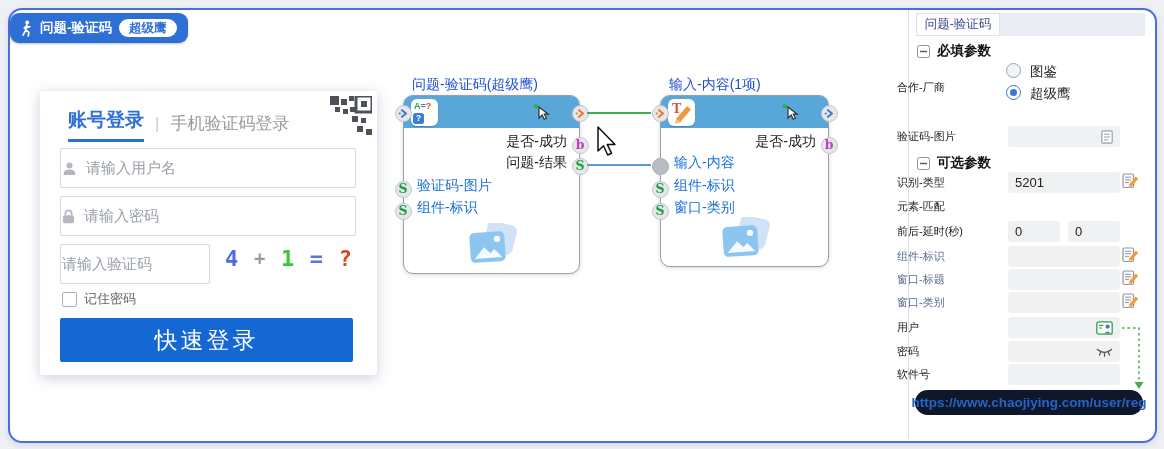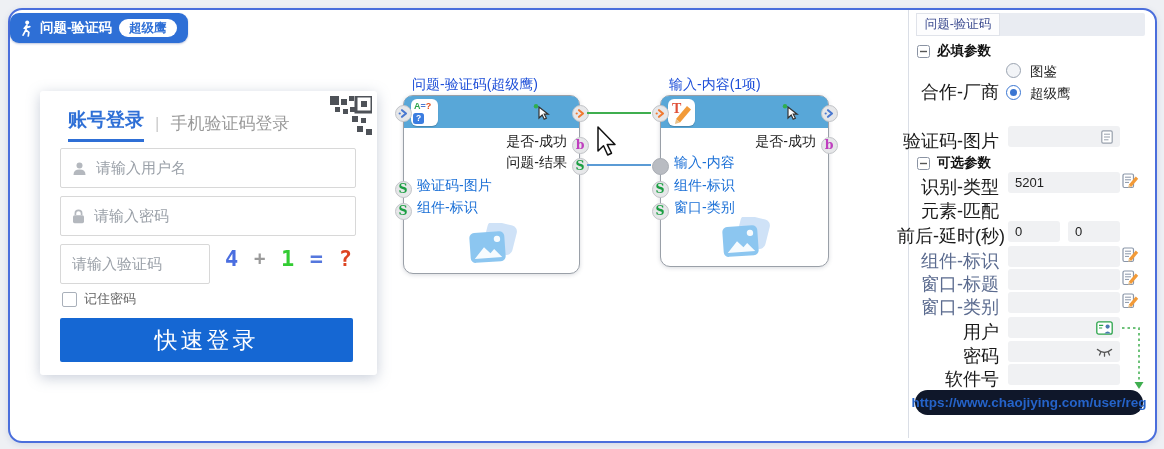--- a/index.html
+++ b/index.html
@@ -11,21 +11,21 @@
   .header-tab .title{color:#fff;font-size:13.5px;font-weight:bold;}
   .header-badge{background:#fff;color:#2e6fd6;font-weight:bold;font-size:12.5px;padding:2.5px 10px;border-radius:999px;line-height:1;}
 
   
   .login-card{position:absolute;left:40px;top:91px;width:337px;height:284px;background:#fff;border-radius:3px;box-shadow:0 3px 14px rgba(110,125,155,.38);z-index:2;}
   .lc-title{position:absolute;left:28px;top:16px;display:flex;align-items:flex-end;white-space:nowrap;}
   .lc-account{font-size:19px;font-weight:bold;color:#2e6fd6;padding-bottom:6px;border-bottom:3px solid #2e6fd6;}
   .lc-div{font-size:17px;color:#ccc;margin:0 11px 8px 11px;}
   .lc-phone{font-size:17px;color:#999;margin-bottom:7px;}
   .lc-qr{position:absolute;right:5px;top:5px;}
-  .lg-input{position:absolute;left:20px;width:296px;height:40px;border:1px solid #d8d8d8;border-radius:2px;display:flex;align-items:center;gap:9px;padding:0 11px;box-sizing:border-box;color:#9aa0a8;font-size:15px;background:#fff;}
+  .lg-input{position:absolute;left:20px;width:296px;height:40px;border:1px solid #d8d8d8;border-radius:2px;display:flex;align-items:center;gap:9px;padding:0 1px;box-sizing:border-box;color:#9aa0a8;font-size:15px;background:#fff;}
   .captcha-expr{position:absolute;left:185px;top:155px;width:127px;display:flex;justify-content:space-between;font-weight:bold;font-size:22px;font-family:"DejaVu Sans Mono","Liberation Mono",monospace;}
   .cap-a{color:#4a6ee0;} .cap-op{color:#9a9a9a;font-size:19px;margin-top:1px;} .cap-b{color:#33cc33;} .cap-eq{color:#5577dd;} .cap-q{color:#dd4422;}
   .remember{position:absolute;left:22px;top:199px;display:flex;align-items:center;gap:7px;}
   .checkbox{width:15px;height:15px;border:1.5px solid #a9b0ba;border-radius:2px;background:#fff;box-sizing:border-box;}
   .remember-label{font-size:13px;color:#666;}
   .login-btn{position:absolute;left:20px;top:227px;width:293px;height:44px;background:#1567d3;color:#fff;font-size:23px;letter-spacing:3px;display:flex;align-items:center;justify-content:center;border-radius:2px;cursor:pointer;}
 
   
   .node-title{position:absolute;color:#1d4ed8;font-size:14px;z-index:3;white-space:nowrap;text-align:center;}
   .flow-node{position:absolute;background:#fff;border:1.5px solid #9aa0a8;border-radius:10px;box-shadow:0 1px 4px rgba(60,70,90,.2);z-index:3;}
@@ -45,21 +45,21 @@
   .nrow.in{left:13px;color:#1a6fd6;}
   .photo{position:absolute;left:50%;transform:translateX(-50%);}
 
   
   .panel-divider{position:absolute;left:908px;top:10px;height:428px;border-left:1px solid #dadee6;z-index:2;}
   .panel{position:absolute;left:909px;top:10px;width:244px;height:427px;z-index:3;}
   .tab-strip{position:absolute;left:7px;top:3px;width:229px;height:23px;background:#e9ecf2;border-radius:2px;}
   .tab-active{position:absolute;left:0;top:0;width:84px;height:23px;background:#fdfdfe;border:1px solid #e0e3ea;box-sizing:border-box;display:flex;align-items:center;justify-content:center;font-size:12.5px;color:#3b4a8f;}
   .section-hdr{position:absolute;left:8px;display:flex;align-items:center;gap:7px;}
   .section-hdr .txt{font-size:13.5px;font-weight:bold;color:#111;}
-  .plabel{position:absolute;left:-12px;width:102px;text-align:right;font-size:18px;color:#1a1a1a;white-space:nowrap;}
+  .plabel{position:absolute;left:-12px;width:102px;font-size:11px;color:#1a1a1a;white-space:nowrap;}
   .plabel.muted{color:#5b6b8f;}
   .pfield{position:absolute;left:99px;width:112px;height:21px;background:#f0f1f3;border-radius:3px;box-sizing:border-box;display:flex;align-items:center;padding:0 7px;font-size:13px;color:#222;}
   .pfield.small{width:52px;}
   .dropdown{position:absolute;left:99px;width:112px;height:22px;border:1px solid #6b97d8;border-radius:5px;background:#fff;box-sizing:border-box;display:flex;align-items:center;padding:0 6px;font-size:12px;color:#333;cursor:pointer;}
   .edit-icon{position:absolute;left:213px;cursor:pointer;}
   .radio{position:absolute;width:15px;height:15px;border-radius:50%;border:1.5px solid #9aa3b0;background:#f2f4f7;box-sizing:border-box;cursor:pointer;display:flex;align-items:center;justify-content:center;}
   .radio.selected{border-color:#3a76d2;background:#fff;}
   .radio-dot{width:7px;height:7px;border-radius:50%;background:#3a76d2;}
   .radio-label{position:absolute;font-size:13.5px;color:#222;white-space:nowrap;}
   .reg-link{position:absolute;left:6px;top:380px;width:228px;height:25px;background:#0f172a;border-radius:13px;display:flex;align-items:center;justify-content:center;font-size:13.5px;font-weight:bold;color:#2563c9;cursor:pointer;white-space:nowrap;}

